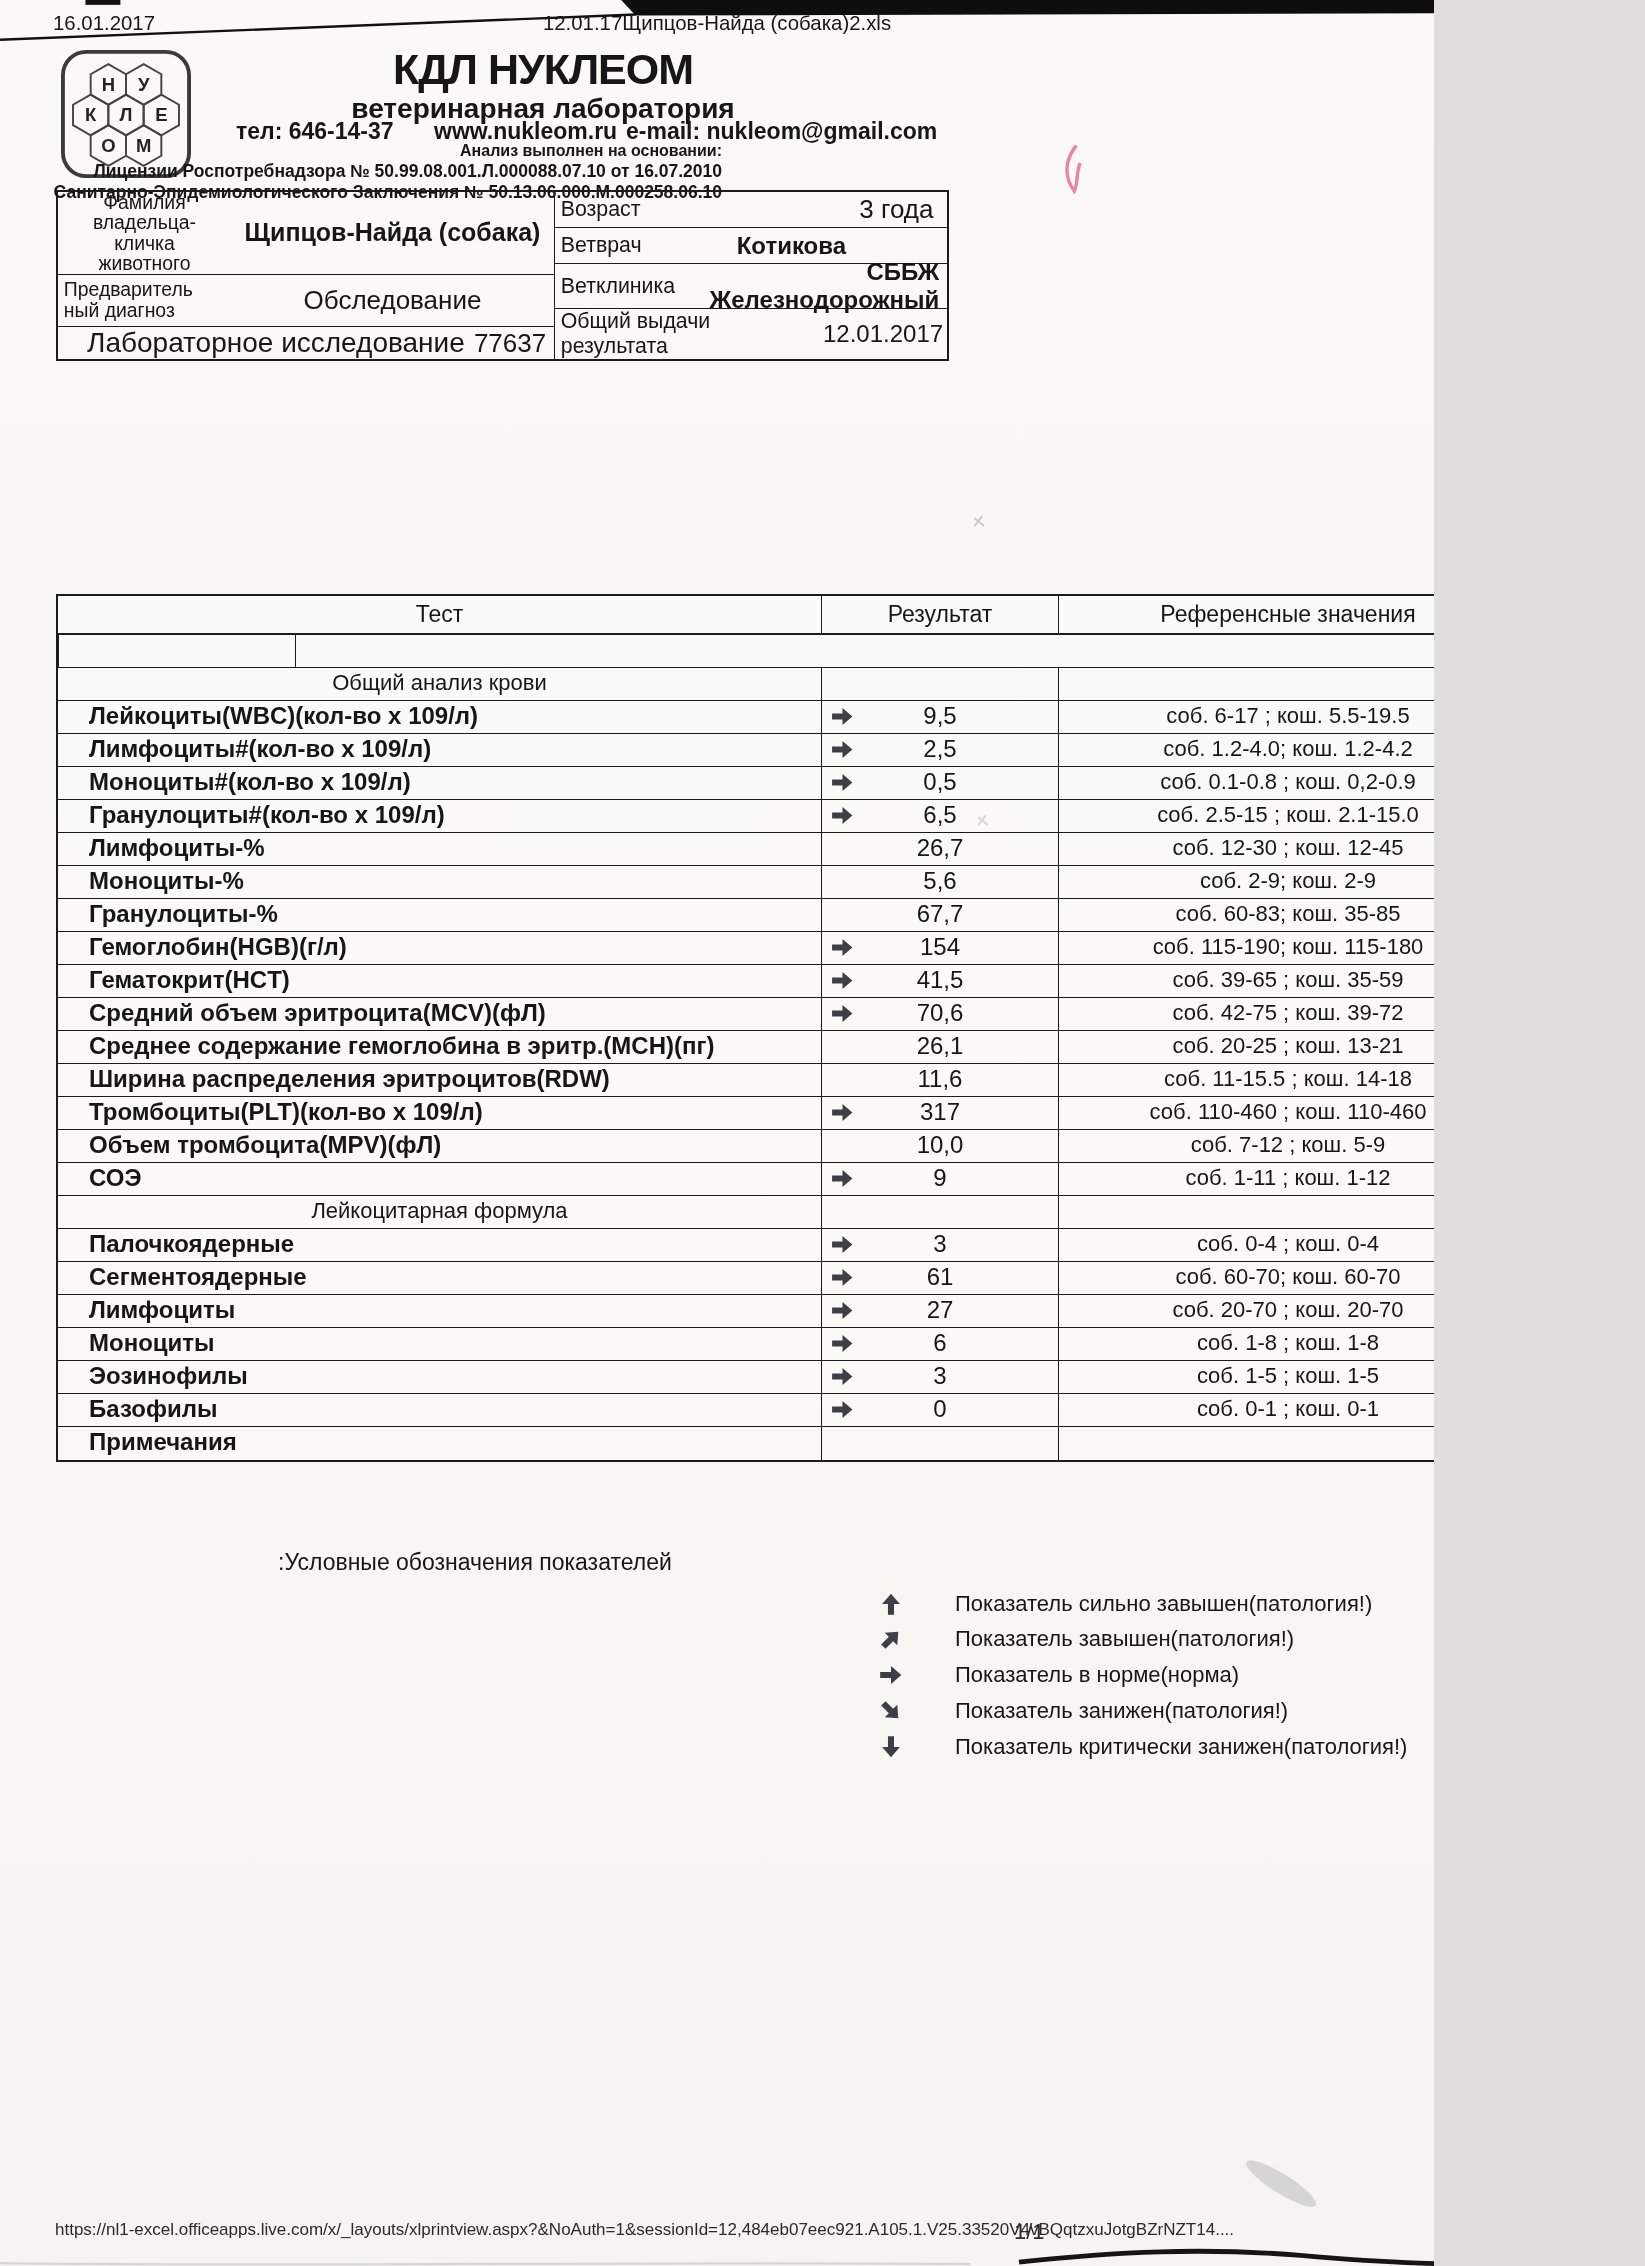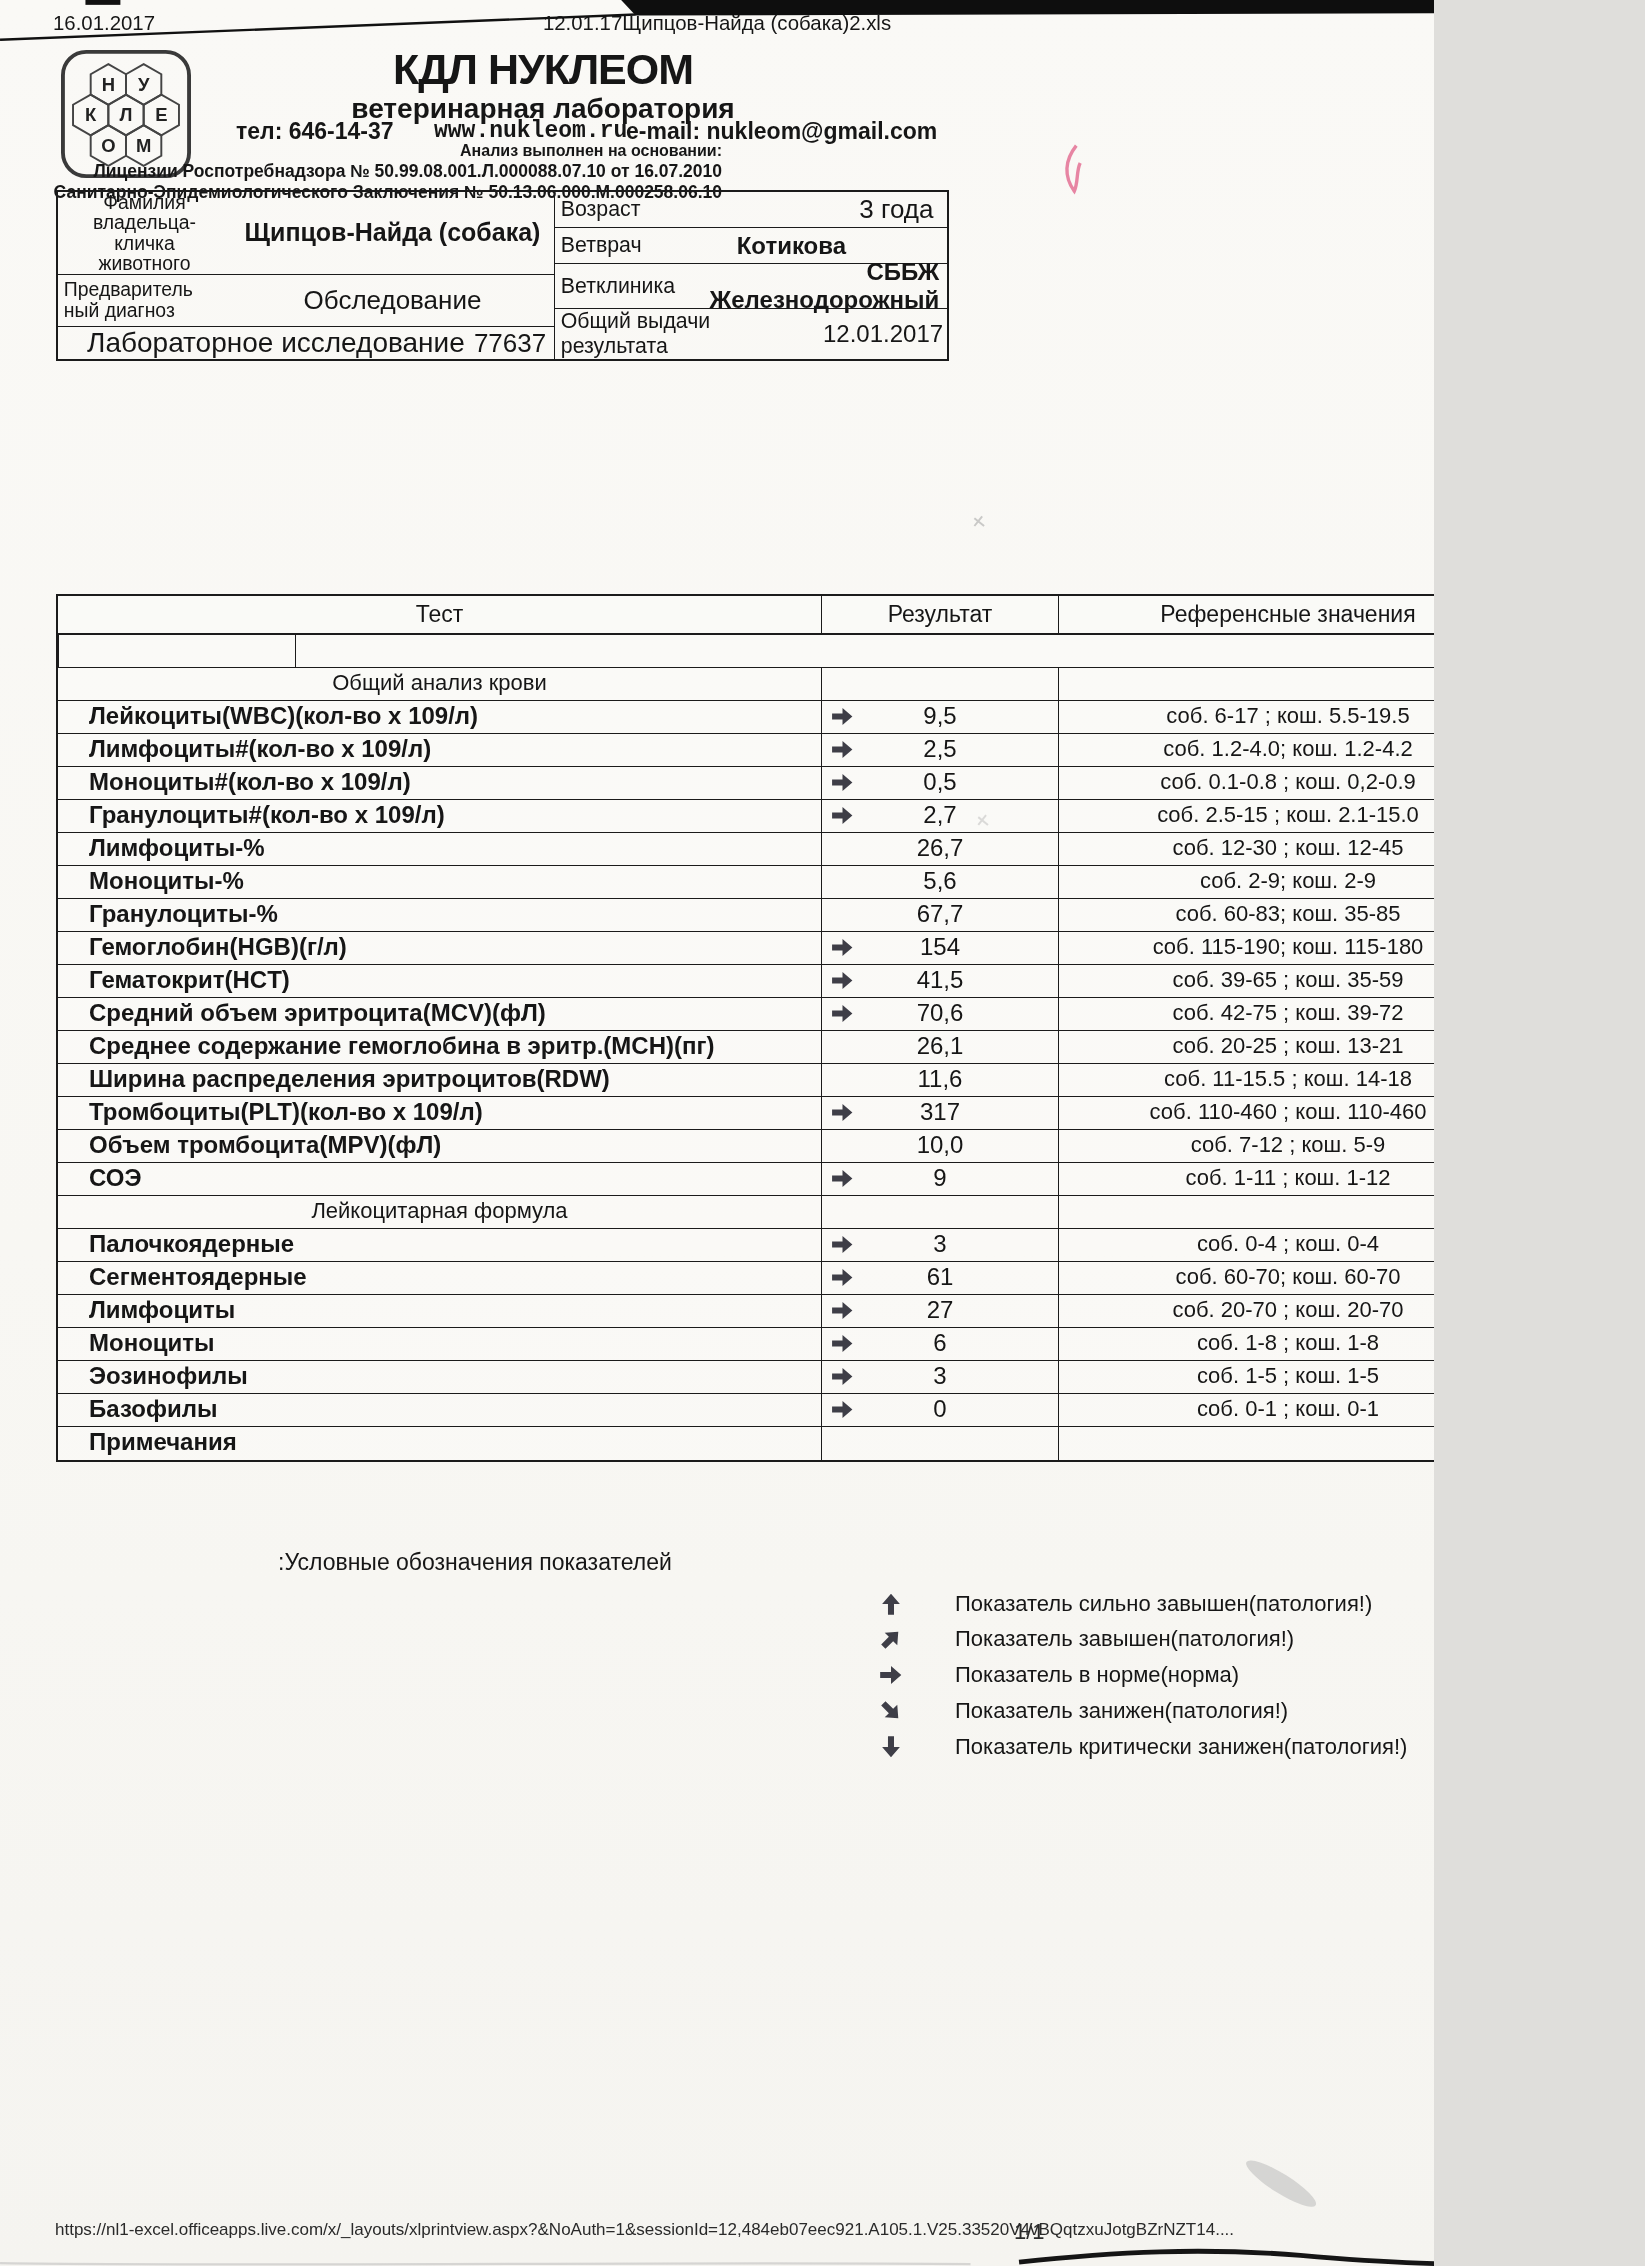--- a/index.html
+++ b/index.html
@@ -10,21 +10,21 @@
   }
   .abs{position:absolute;}
   
   .scan-date{left:53px;top:11.6px;font-size:20.4px;}
   .filename{left:0;right:0;top:11.6px;text-align:center;font-size:20.4px;}
   
   .org-name{left:155px;width:776px;top:45px;text-align:center;font-size:43px;font-weight:800;letter-spacing:-1px;}
   .org-sub{left:155px;width:776px;top:93px;text-align:center;font-size:28px;font-weight:bold;}
   .contact{top:118px;font-size:23px;font-weight:bold;}
   .phone{left:236px;}
-  .website{left:434px;font-family:Liberation Mono, monospace;}
+  .website{left:434px;}
   .email{left:626px;}
   .lic{right:712px;text-align:right;font-weight:bold;white-space:nowrap;}
   .lic1{top:142px;font-size:16px;}
   .lic2{top:161px;font-size:17.5px;}
   .lic3{top:182px;font-size:17.5px;}
   
   .pi{left:56px;top:190px;width:893px;height:171px;border:2.9px solid #1b1b1b;display:flex;box-sizing:border-box;}
   .pi *{box-sizing:border-box;}
   .pi-left{width:497px;border-right:1.9px solid #1b1b1b;display:flex;flex-direction:column;}
   .pi-rowA{height:83px;border-bottom:1.9px solid #1b1b1b;display:flex;align-items:center;}
@@ -208,21 +208,21 @@
     <div class="rt-ref">соб. 0.1-0.8 ; кош. 0,2-0.9</div>
   </div>
         <div class="rt-row">
     <div class="rt-test">Гранулоциты#(кол-во х 109/л)</div>
     <div class="rt-result">
       <span class="arrow t-arrow">
         <svg viewBox="0 0 24 24">
                 <path d="M2 9.2h10V3.8L21.5 12 12 20.2v-5.4H2z"></path>
               </svg>
       </span>
-      <span>2,7</span>
+      <span>6,5</span>
     </div>
     <div class="rt-ref">соб. 2.5-15 ; кош. 2.1-15.0</div>
   </div>
         <div class="rt-row">
     <div class="rt-test">Лимфоциты-%</div>
     <div class="rt-result">
       
       <span>26,7</span>
     </div>
     <div class="rt-ref">соб. 12-30 ; кош. 12-45</div>

